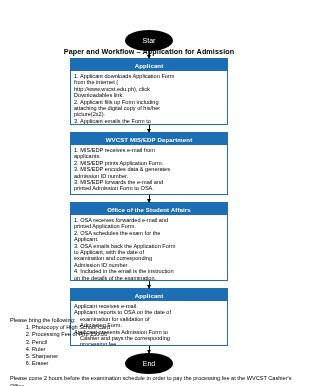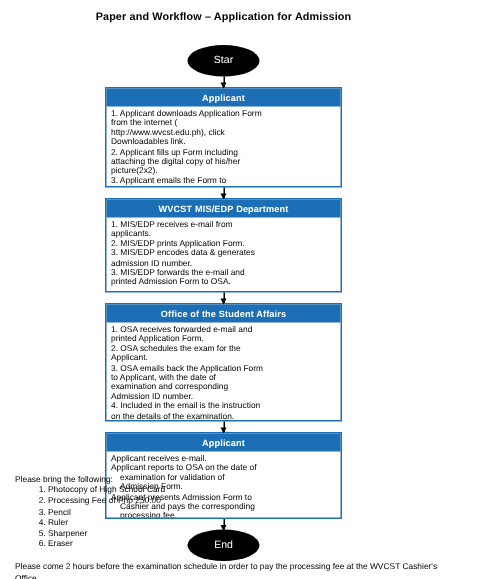--- a/index.html
+++ b/index.html
@@ -7,21 +7,21 @@
     width:298px;height:386px;background:#ffffff;
     font-family:"Liberation Sans","DejaVu Sans",sans-serif;
     color:#000;overflow:hidden;position:relative;
   }
   .page{position:relative;width:298px;height:386px;}
 
   .title{
     position:absolute;left:0;top:6px;width:298px;text-align:center;
     font-size:7.2px;font-weight:bold;line-height:9px;letter-spacing:0.1px;
   }
-  .title div{white-space:nowrap;}
+  .title div{white-space:nowrap;margin-top:41px;}
 
   .flow{position:absolute;left:0;top:30px;width:298px;}
 
   .oval-wrap{display:flex;justify-content:center;}
   .oval{
     width:48px;height:21px;background:#000;border-radius:50%;
     color:#fff;font-size:7px;display:flex;align-items:center;justify-content:center;
     font-family:"Liberation Sans",sans-serif;
   }
 

